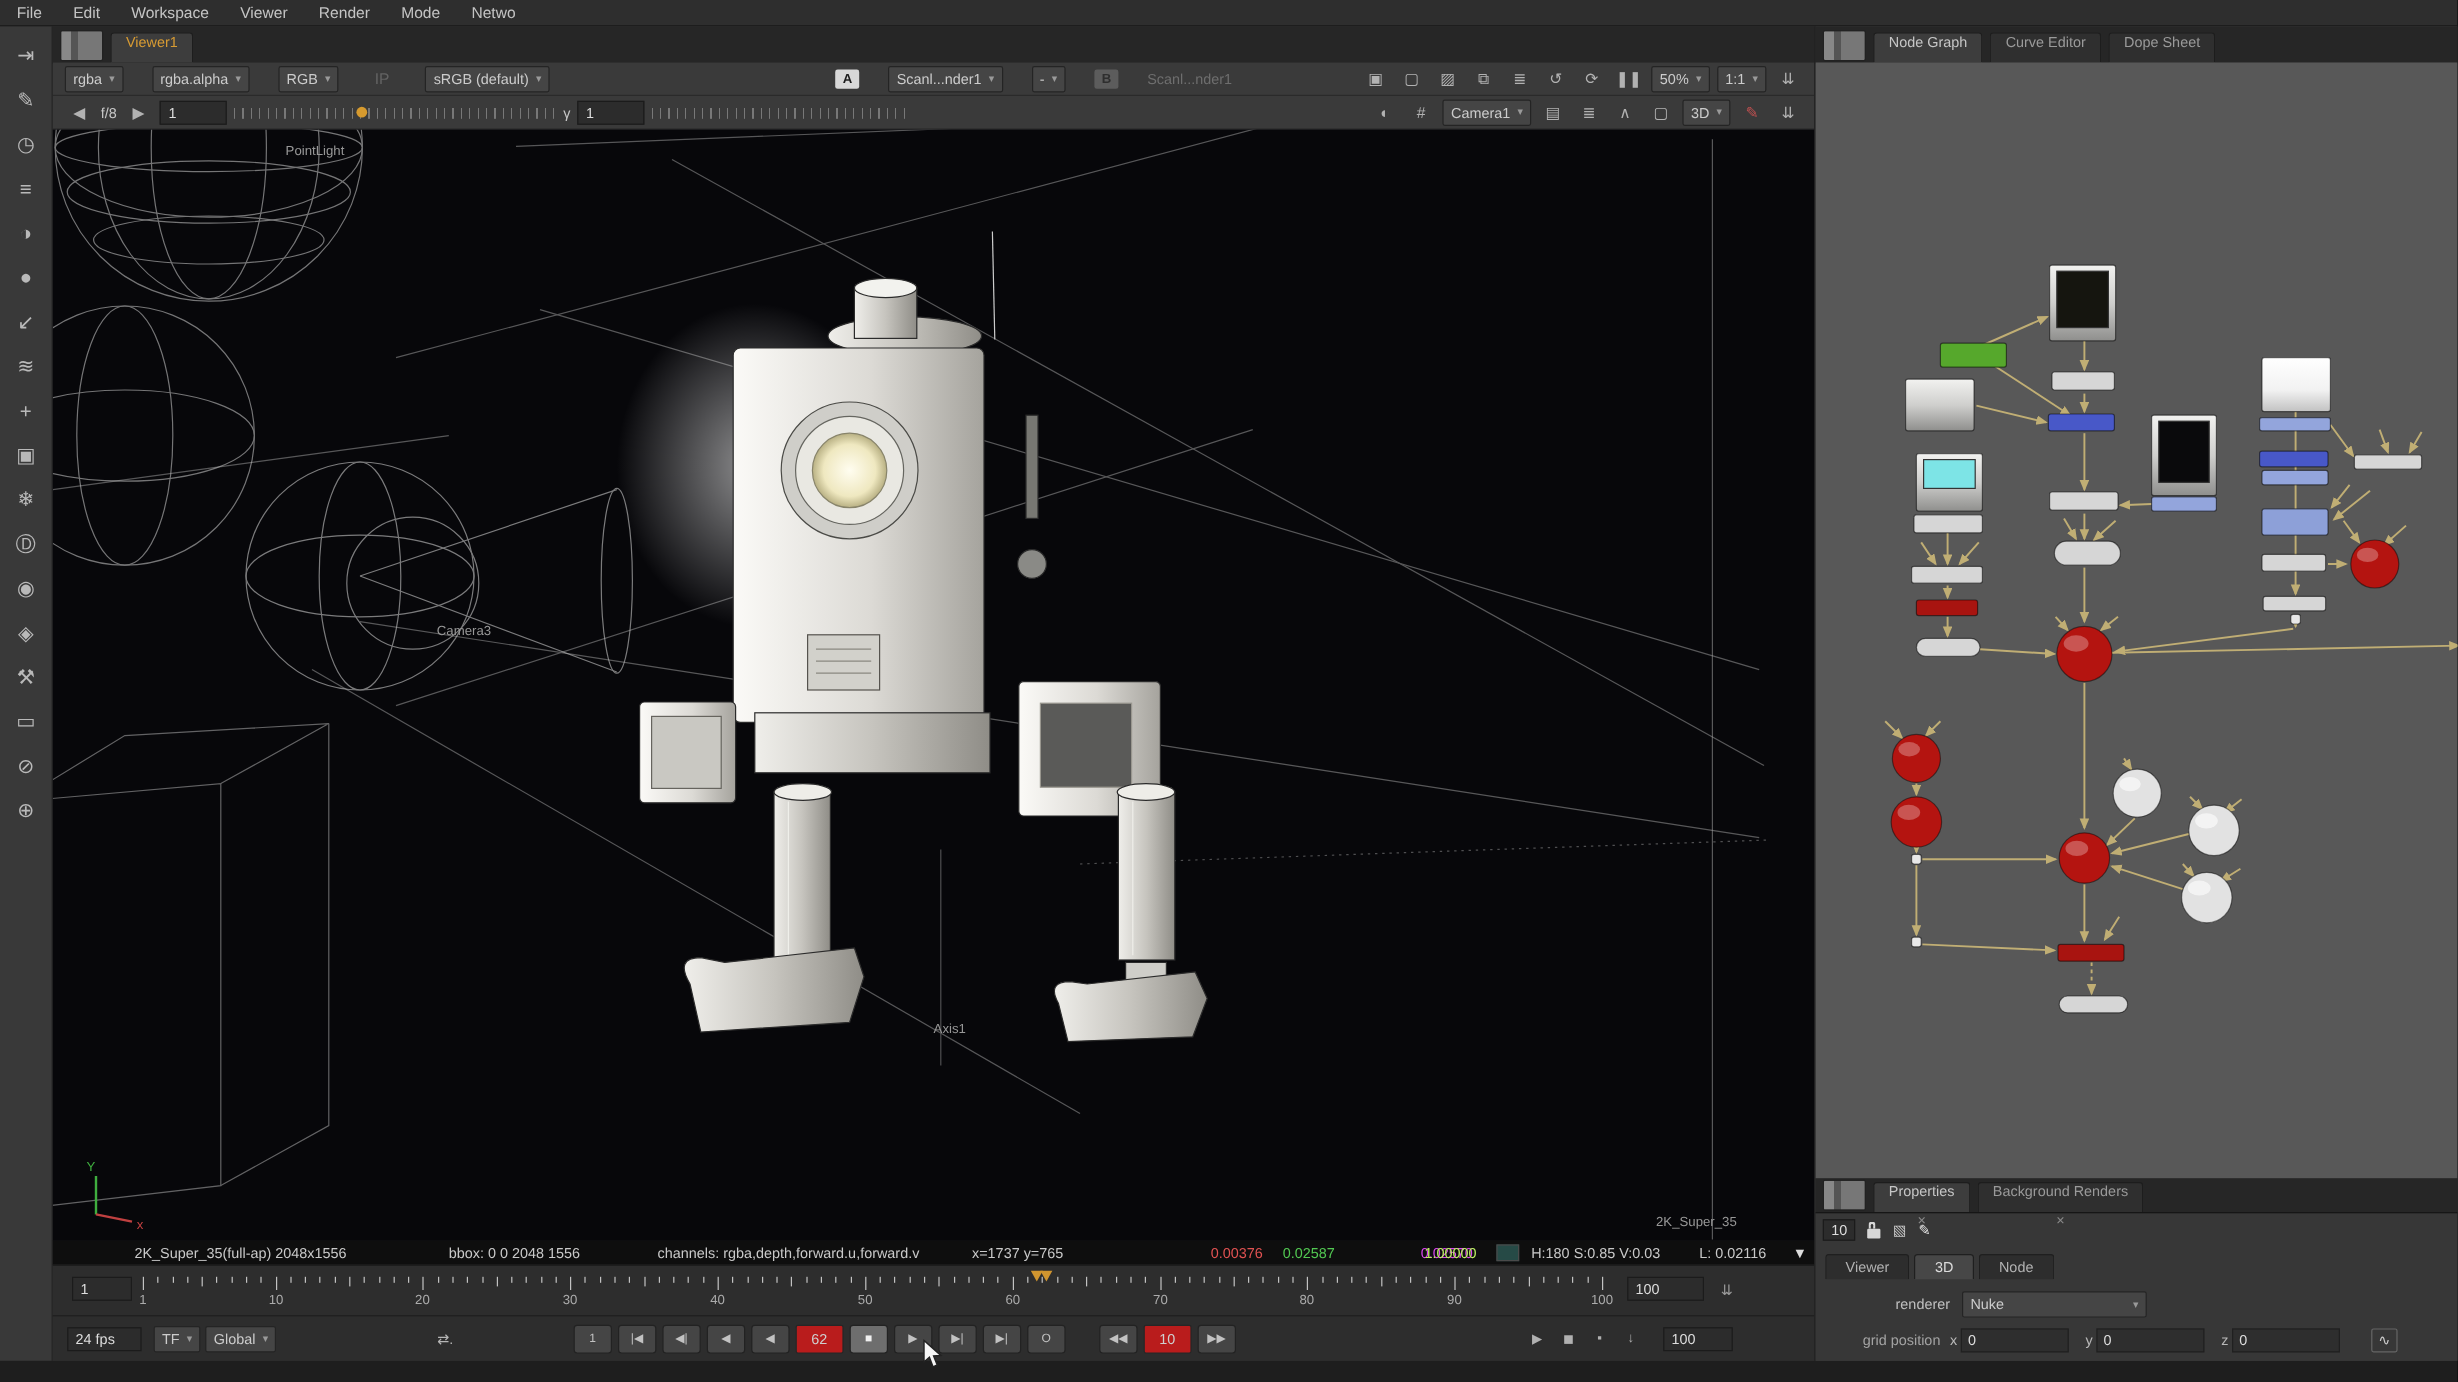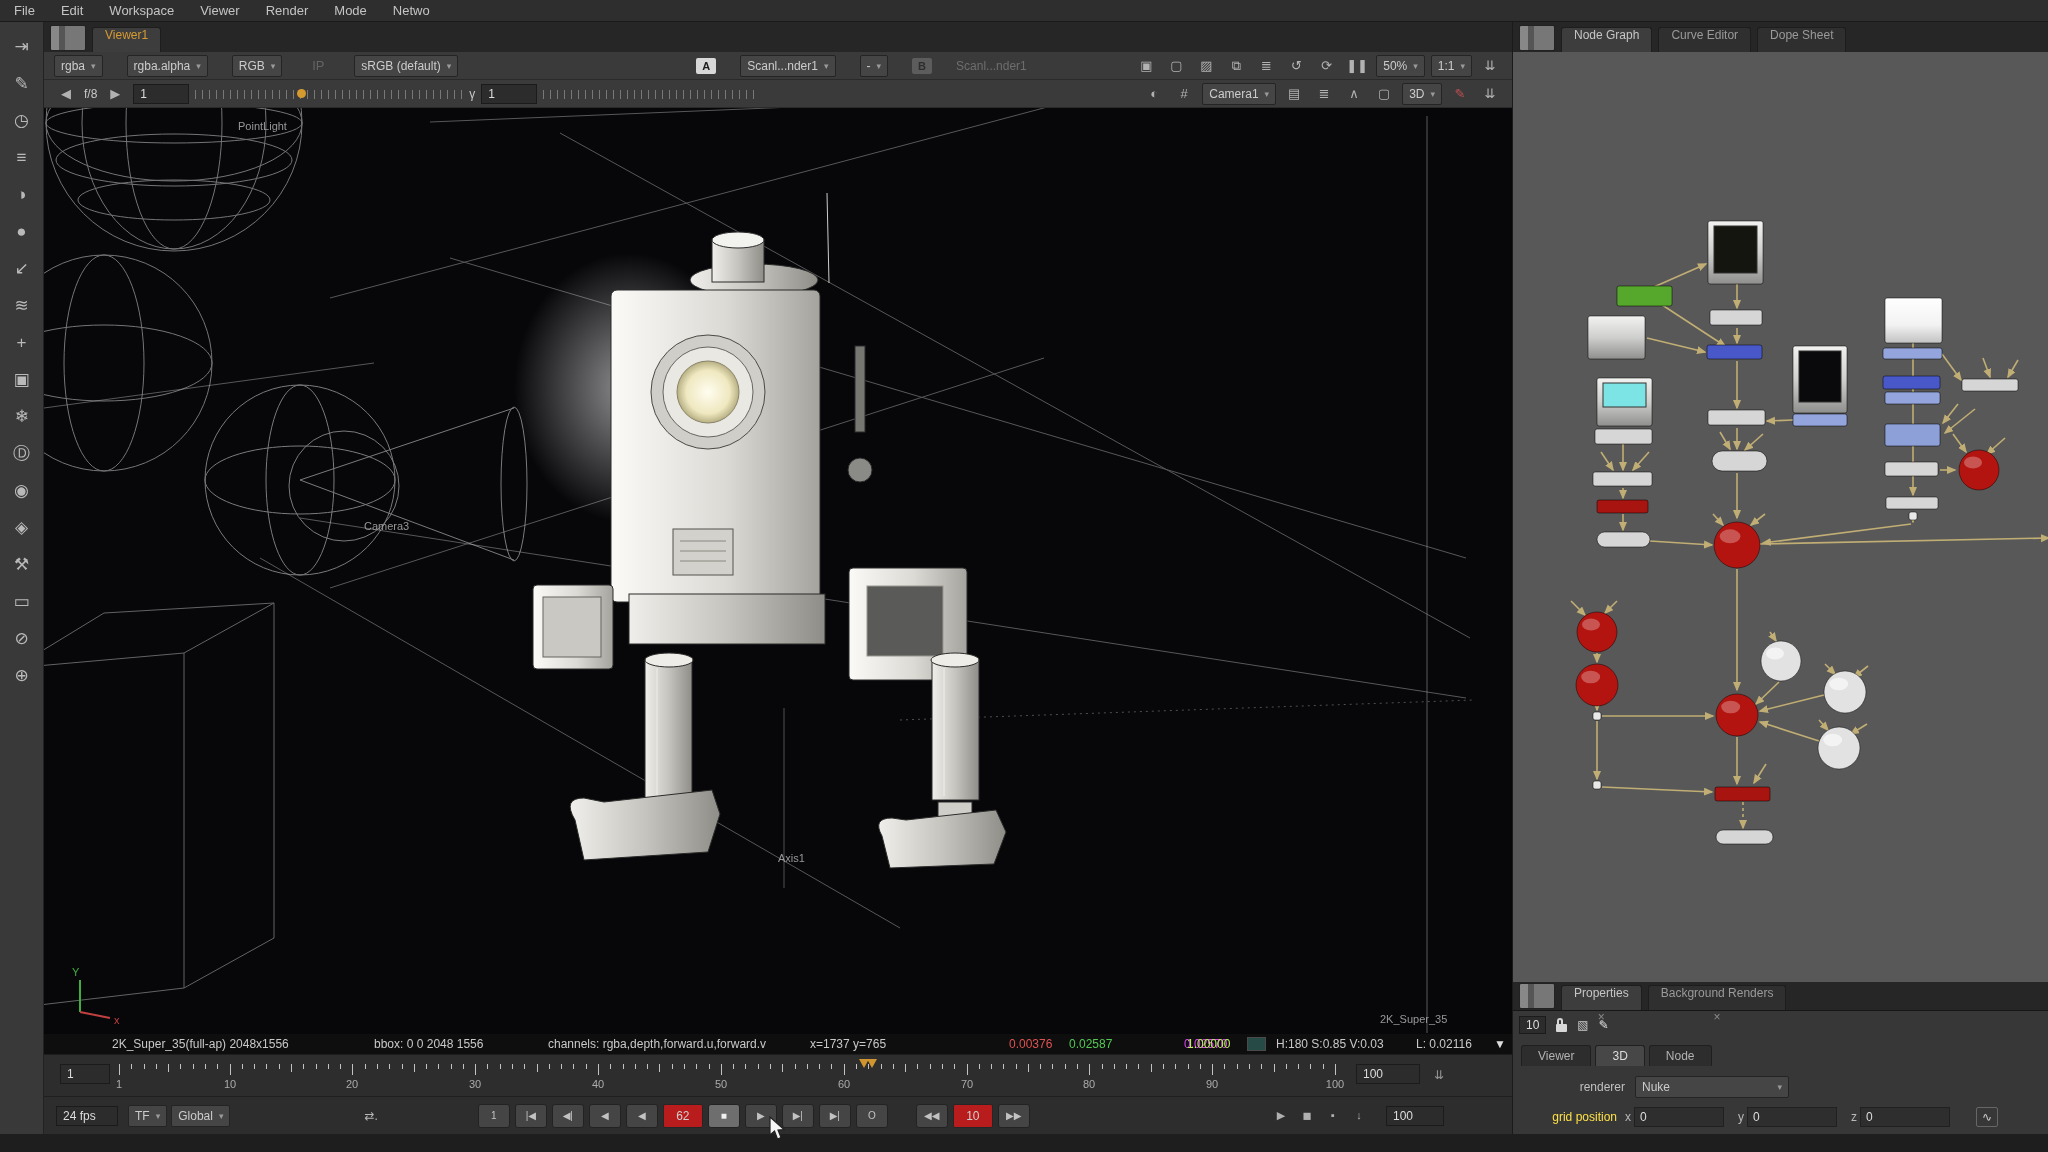--- a/index.html
+++ b/index.html
@@ -88,21 +88,21 @@
   .mini-lock{width:11px;height:8px;background:#d8d8d8;border-radius:1px;position:relative;margin-top:6px;}
   .mini-lock::before{content:'';position:absolute;top:-6px;left:1px;width:6px;height:6px;border:2px solid #d8d8d8;
                      border-bottom:none;border-radius:4px 4px 0 0;box-sizing:border-box;}
   #psubtabs{position:absolute;left:8px;top:58px;height:26px;display:flex;gap:4px;align-items:flex-end;}
   .ptab{padding:3px 16px;background:#2d2d2d;border:1px solid #1f1f1f;border-bottom:none;color:#b2b2b2;
         border-radius:3px 3px 0 0;font-size:12px;}
   .ptab.active{background:#474747;color:#dcdcdc;}
   #prow-renderer{position:absolute;left:0;top:88px;width:536px;height:34px;display:flex;align-items:center;}
   #prow-renderer .lab{width:112px;text-align:right;margin-right:10px;color:#c0c0c0;}
   #prow-grid{position:absolute;left:0;top:120px;width:536px;height:30px;display:flex;align-items:center;gap:8px;}
-  #prow-grid .lab{width:104px;text-align:right;color:#fde047;}
+  #prow-grid .lab{width:104px;text-align:right;color:#a3a3a3;}
   .axis-lab{color:#b8b8b8;margin-right:3px;}
   .field{width:78px;height:18px;background:#2e2e2e;border:1px solid #202020;color:#ddd;display:inline-flex;
          align-items:center;padding:0 5px;}
   .curve-btn{width:20px;height:18px;border:1px solid #666;color:#ccc;display:inline-flex;align-items:center;
              justify-content:center;margin-left:18px;border-radius:2px;font-size:12px;}
   
   #bottom-bar{position:absolute;left:0;top:1134px;width:2048px;height:18px;background:#262626;overflow:hidden;
               border-top:1px solid #161616;}
   #bottom-bar span{position:absolute;left:1296px;top:2px;white-space:nowrap;color:#ababab;font-size:11.5px;}
   

